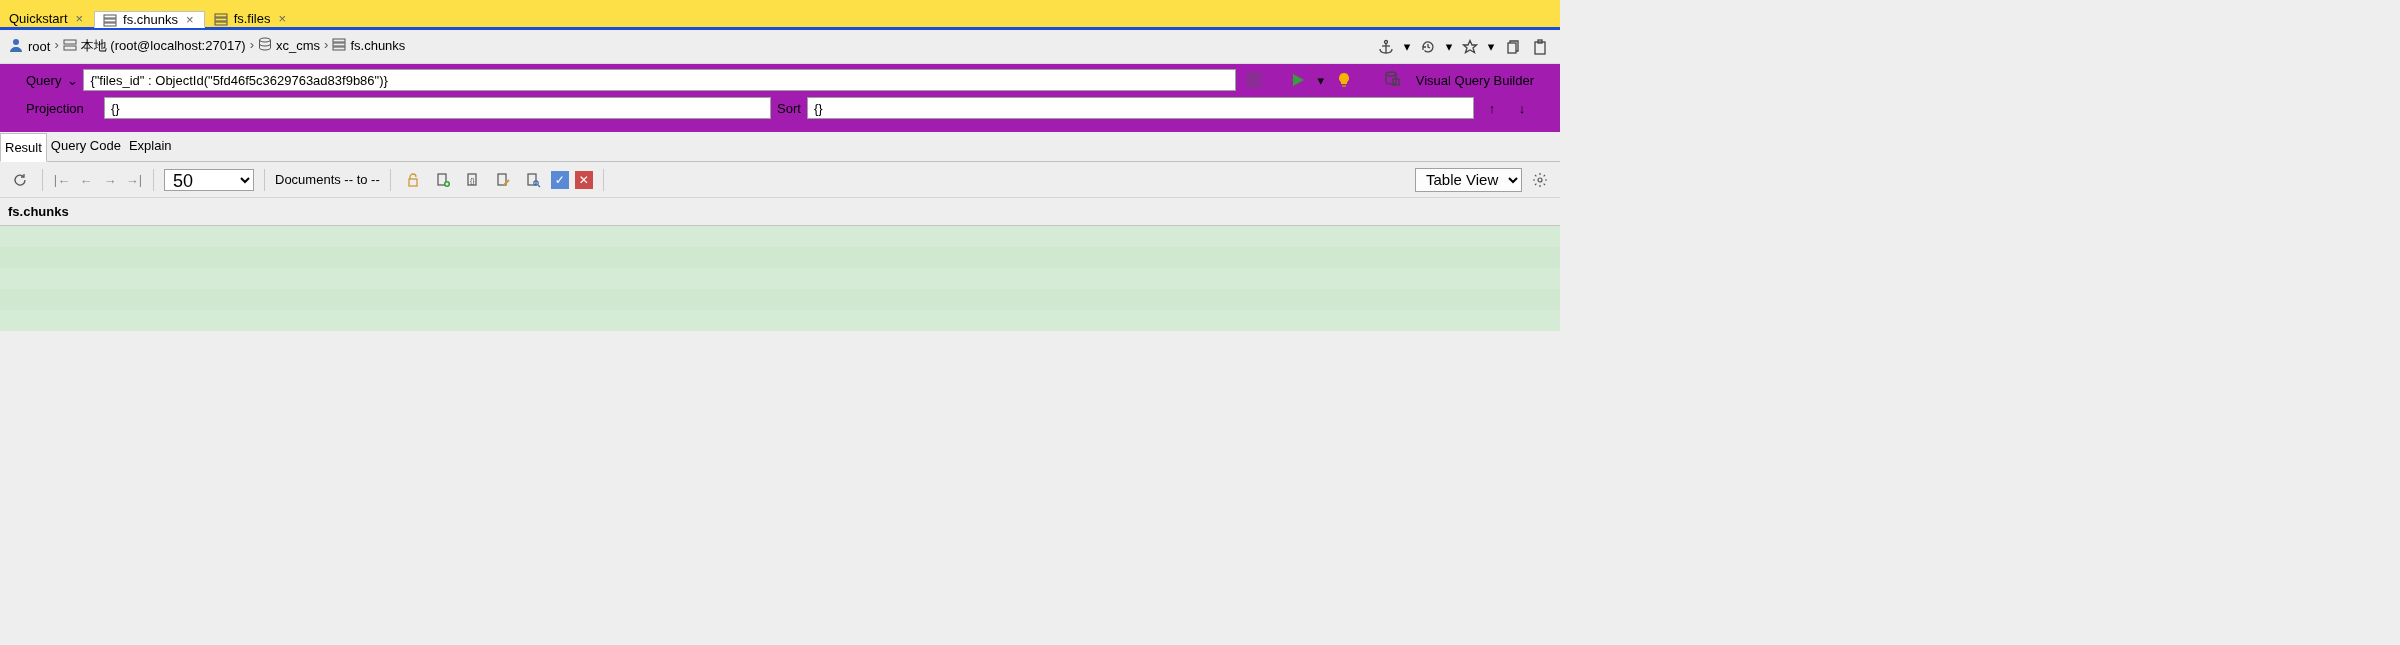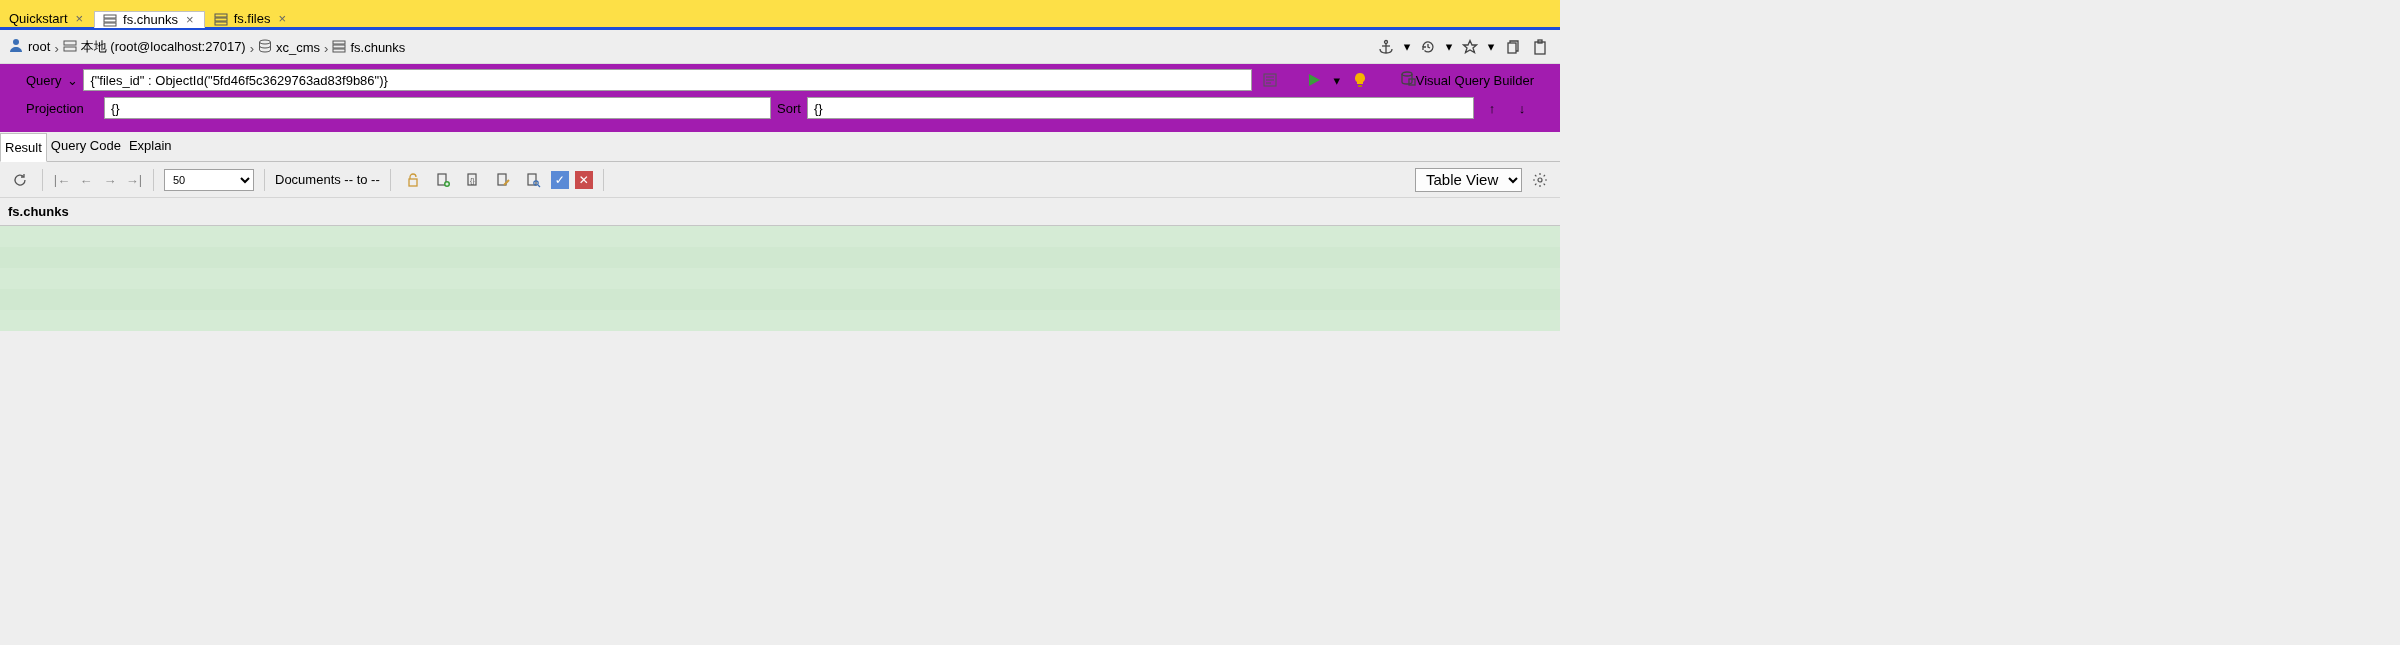--- a/index.html
+++ b/index.html
@@ -7,44 +7,44 @@
   
   
   .tab-bar { display: flex; height: 30px; background: #fde047; border-bottom: 3px solid #1d4ed8; align-items: flex-end; }
   .tab { display: flex; align-items: center; padding: 0 8px; gap: 6px; border: 1px solid transparent; cursor: pointer; }
   .tab.active { background: #fff; border: 1px solid #c0c0c0; border-bottom: 1px solid #fff; position: relative; top: 1px; }
   .tab-close { color: #666; font-size: 13px; cursor: pointer; padding: 0 2px; }
   .tab-icon svg { display: block; }
 
   
   .crumb-row { display: flex; align-items: center; height: 34px; padding: 0 8px; gap: 6px; background: #eeeeee; border-bottom: 1px solid #ddd; }
-  .crumb-left { display: flex; align-items: flex-end; gap: 4px; flex: 1; }
+  .crumb-left { display: flex; align-items: flex-start; gap: 4px; flex: 1; }
   .crumb-right { display: flex; align-items: center; gap: 4px; }
   .crumb-sep { color: #555; }
   .crumb-item { display: flex; align-items: center; gap: 4px; }
   .tool-btn { display: inline-flex; align-items: center; justify-content: center; width: 24px; height: 24px; cursor: pointer; }
   .tool-caret { width: 10px; display: inline-flex; align-items: center; justify-content: center; }
 
   
   .form-area { background: #a21caf; padding: 4px 26px 8px; }
   .row { display: flex; align-items: center; gap: 6px; margin-bottom: 4px; }
   .label { white-space: nowrap; }
   .input { flex: 1; border: 1px solid #a0a0a0; background: #fff; height: 22px; padding: 0 6px; font-family: inherit; font-size: 13px; }
   .sq-btn { width: 24px; height: 24px; display: inline-flex; align-items: center; justify-content: center; cursor: pointer; border: 1px solid transparent; }
-  .vqb { display: flex; align-items: center; gap: 0; cursor: pointer; }
+  .vqb { display: flex; align-items: center; gap: 16px; cursor: pointer; }
 
   
   .ltab-bar { display: flex; background: #eeeeee; border-bottom: 1px solid #c0c0c0; }
   .ltab { padding: 6px 4px; cursor: pointer; }
   .ltab.active { background: #fff; border: 1px solid #c0c0c0; border-bottom: 1px solid #fff; position: relative; top: 1px; }
 
   
   .result-toolbar { display: flex; align-items: center; height: 36px; padding: 0 8px; gap: 6px; background: #eeeeee; border-bottom: 1px solid #d5d5d5; }
   .sep { width: 1px; height: 22px; background: #c8c8c8; margin: 0 4px; }
-  .page-select { border: 1px solid #a0a0a0; background: #fff; height: 22px; width: 90px; padding: 0 4px; font-family: inherit; font-size: 11px; }
+  .page-select { border: 1px solid #a0a0a0; background: #fff; height: 22px; width: 90px; padding: 0 4px; font-family: inherit; font-size: 18px; }
   .spacer { flex: 1; }
   .view-select { border: 1px solid #a0a0a0; background: #fdfdfd; height: 24px; padding: 0 6px; font-family: inherit; font-size: 15px; }
   .nav-arrow { color: #888; width: 18px; text-align: center; }
 
   
   .coll-label { padding: 6px 8px; font-weight: bold; background: #eeeeee; border-bottom: 1px solid #c5c5c5; }
 
   
   .table { display: flex; flex-direction: column; }
   .thead { display: flex; background: #fff; border-bottom: 1px solid #c5c5c5; }

